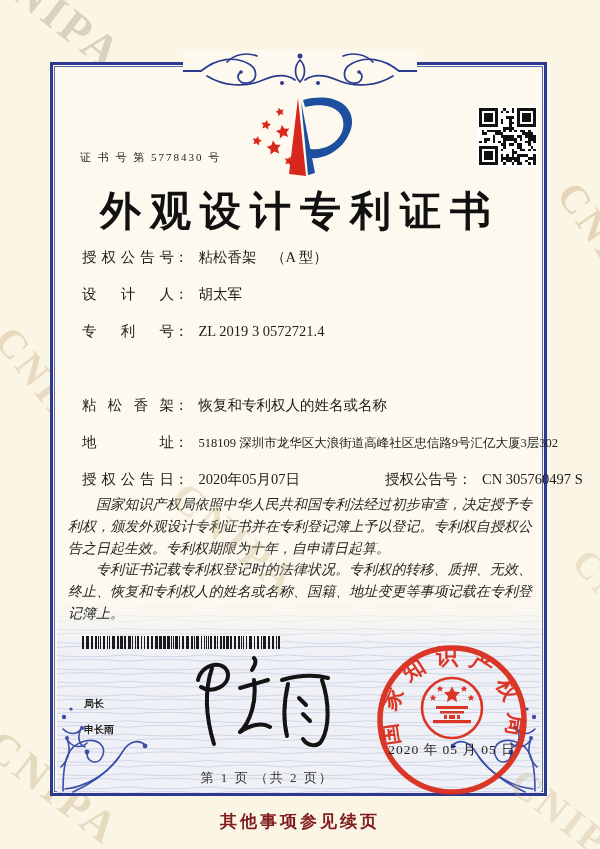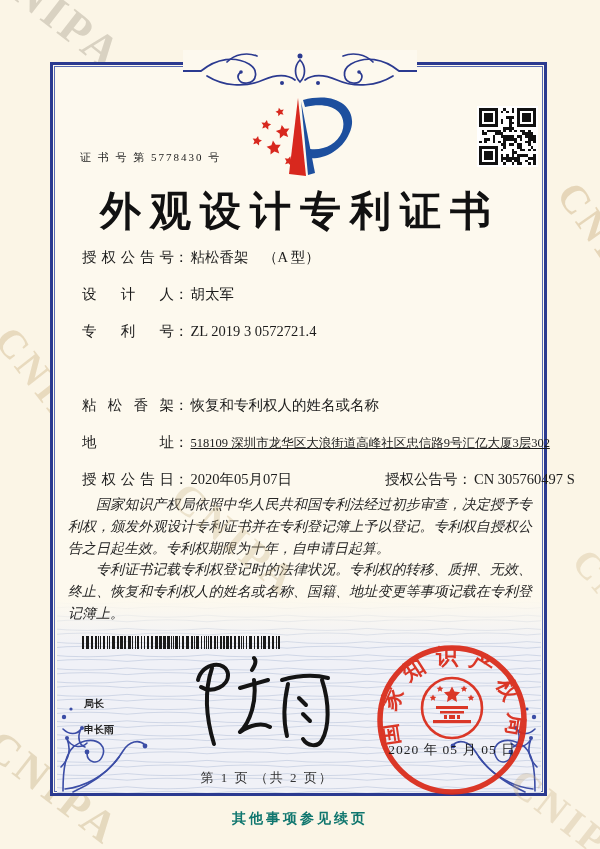--- a/index.html
+++ b/index.html
@@ -30,22 +30,22 @@
 
   .cert-no{position:absolute;left:80px;top:102px;font-size:11px;letter-spacing:2px;color:#1c1c1c;margin-top:48px;}
   .logo{position:absolute;left:243px;top:88px;width:118px;height:94px;}
   .qr{position:absolute;left:477px;top:106px;width:57px;height:57px;background:#fff;padding:2px;}
   .title{position:absolute;left:0;right:0;top:184px;text-align:center;font-size:41px;
       font-weight:bold;letter-spacing:9px;color:#111;}
 
   .field-row{position:absolute;left:82px;font-size:14.5px;color:#1c1c1c;white-space:nowrap;}
   .field-row .lab{display:inline-block;width:92px;text-align:justify;text-align-last:justify;}
   .field-row .colon{margin:0 2px 0 0;}
-  .field-row .val{}
-  .row-addr .val{font-size:12.5px;letter-spacing:0;text-decoration:underline;}
+  .field-row .val{margin-left:8px;}
+  .row-addr .val{font-size:12.5px;letter-spacing:0;}
   .grant-pair2{position:absolute;left:303px;top:0;}
 
   .paras{position:absolute;left:68px;top:494px;width:464px;font-size:14px;
       line-height:21.8px;color:#262626;text-align:justify;font-style:italic;}
   .paras p{margin:0;text-indent:2em;}
 
   .barcode{position:absolute;left:82px;top:636px;width:200px;height:13px;}
 
   .director{position:absolute;left:84px;top:691px;font-family:"Liberation Sans","DejaVu Sans",sans-serif;
       font-weight:bold;font-size:10px;color:#222;line-height:26px;}
@@ -53,21 +53,21 @@
 
   .seal{position:absolute;left:372px;top:640px;width:160px;height:160px;z-index:5;
       mix-blend-mode:multiply;opacity:.95;}
   .seal-arc-text{font-size:22px;font-weight:bold;fill:#d92c1b;letter-spacing:10px;
       font-family:"Liberation Serif",serif;}
   .seal-date{font-size:13.5px;fill:#141414;letter-spacing:1px;font-family:"Liberation Serif",serif;}
 
   .page-num{position:absolute;left:50px;width:434px;top:769px;text-align:center;
       font-size:13px;color:#333;letter-spacing:2px;z-index:6;}
   .footer-note{position:absolute;left:0;right:0;top:810px;text-align:center;
-      font-size:14px;font-weight:bold;color:#0f766e;letter-spacing:3px;z-index:4;}
+      font-size:17px;font-weight:bold;color:#7f1d1d;letter-spacing:3px;z-index:4;}
 </style>
 </head>
 <body>
 
 <div class="page">
 
   <div class="wm" style="left:-28px;top:-16px;transform:rotate(38deg);font-size:46px;color:rgba(150,140,120,.33);">CNIPA</div>
   <div class="wm" style="left:295px;top:92px;transform:rotate(38deg);font-size:40px;color:rgba(210,185,140,.26);">CNIPA</div>
   <div class="wm" style="left:536px;top:222px;transform:rotate(55deg);font-size:40px;color:rgba(205,178,130,.45);">CNIPA</div>
   <div class="wm" style="left:-24px;top:365px;transform:rotate(52deg);font-size:40px;color:rgba(205,178,130,.40);">CNIPA</div>

